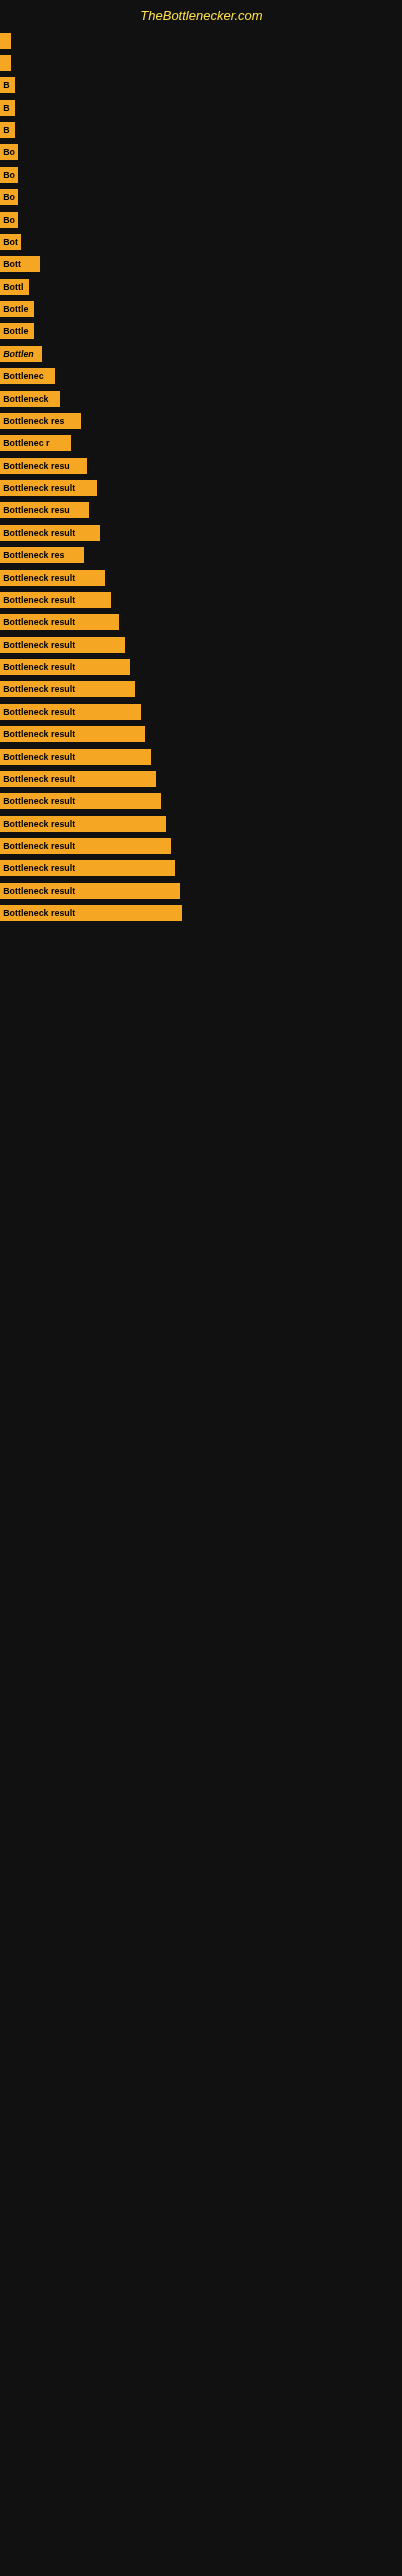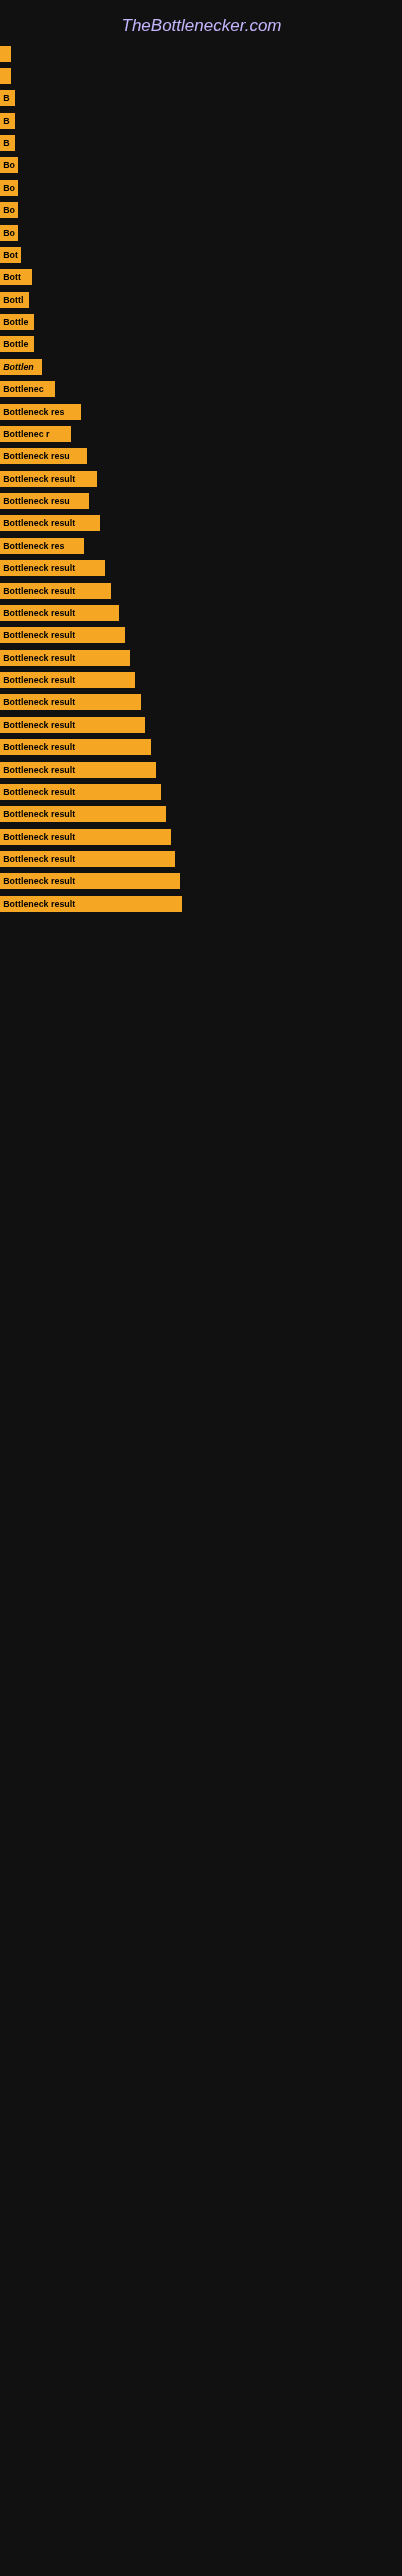--- a/index.html
+++ b/index.html
@@ -10,23 +10,23 @@
 
     body {
       width: 403px;
       background-color: #111111;
       font-family: Arial, sans-serif;
       overflow-x: hidden;
     }
 
     .site-title {
       text-align: center;
-      color: #c4b5fd;
-      font-size: 17px;
-      padding: 16px 0 4px 0;
+      color: #fde047;
+      font-size: 13px;
+      padding: 8px 0 4px 0;
       font-style: italic;
     }
 
     .container {
       padding: 4px 0;
     }
 
     .row {
       display: flex;
       align-items: center;
@@ -93,21 +93,21 @@
     </div>
     <div class="row">
       <div class="label" style="width: 17.7px; min-width: 17.7px;">Bo</div>
       <div class="bar-area"></div>
     </div>
     <div class="row">
       <div class="label" style="width: 21px; min-width: 21px;">Bot</div>
       <div class="bar-area"></div>
     </div>
     <div class="row">
-      <div class="label" style="width: 32px; min-width: 24px;">Bott</div>
+      <div class="label" style="width: 40px; min-width: 24px;">Bott</div>
       <div class="bar-area"></div>
     </div>
     <div class="row">
       <div class="label" style="width: 22px; min-width: 29px;">Bottl</div>
       <div class="bar-area"></div>
     </div>
     <div class="row">
       <div class="label" style="width: 34px; min-width: 34px;">Bottle</div>
       <div class="bar-area"></div>
     </div>
@@ -117,20 +117,24 @@
     </div>
     <div class="row">
       <div class="label" style="width: 42px; min-width: 42px; font-style: italic;">Bottlen</div>
       <div class="bar-area"></div>
     </div>
     <div class="row">
       <div class="label" style="width: 55px; min-width: 55px;">Bottlenec</div>
       <div class="bar-area"></div>
     </div>
     <div class="row">
+      <div class="label" style="width: 60px; min-width: 60px;">Bottleneck</div>
+      <div class="bar-area"></div>
+    </div>
+    <div class="row">
       <div class="label" style="width: 81px; min-width: 81px;">Bottleneck res</div>
       <div class="bar-area"></div>
     </div>
     <div class="row">
       <div class="label" style="width: 71px; min-width: 71px;">Bottlenec r</div>
       <div class="bar-area"></div>
     </div>
     <div class="row">
       <div class="label" style="width: 87px; min-width: 87px;">Bottleneck resu</div>
       <div class="bar-area"></div>

